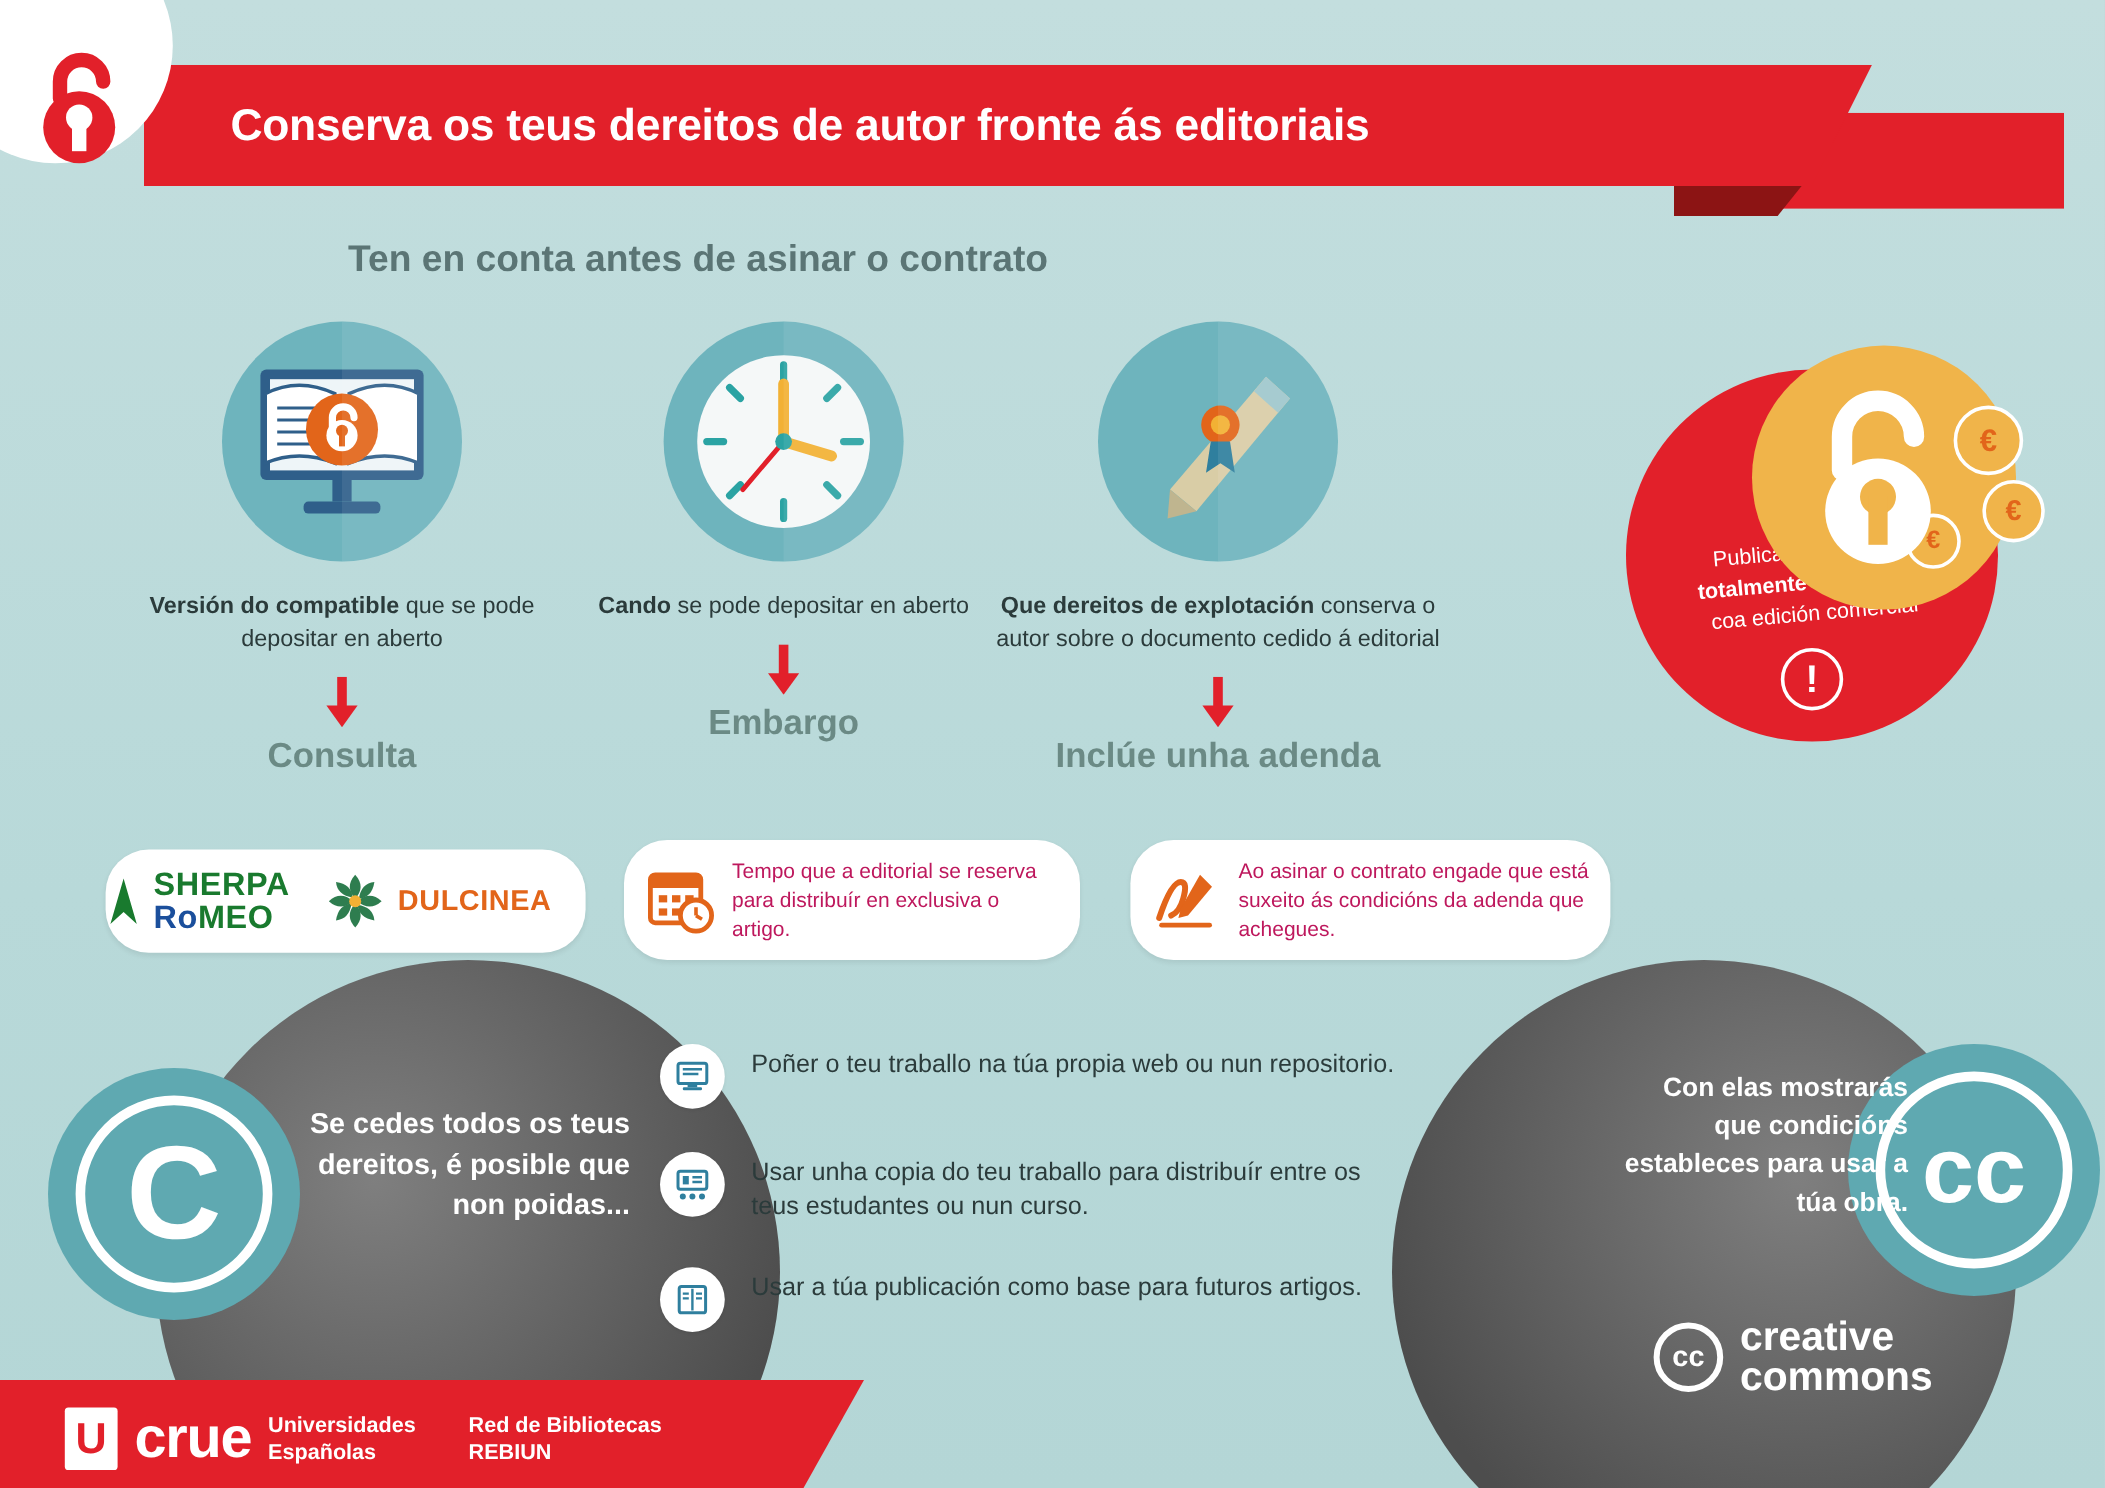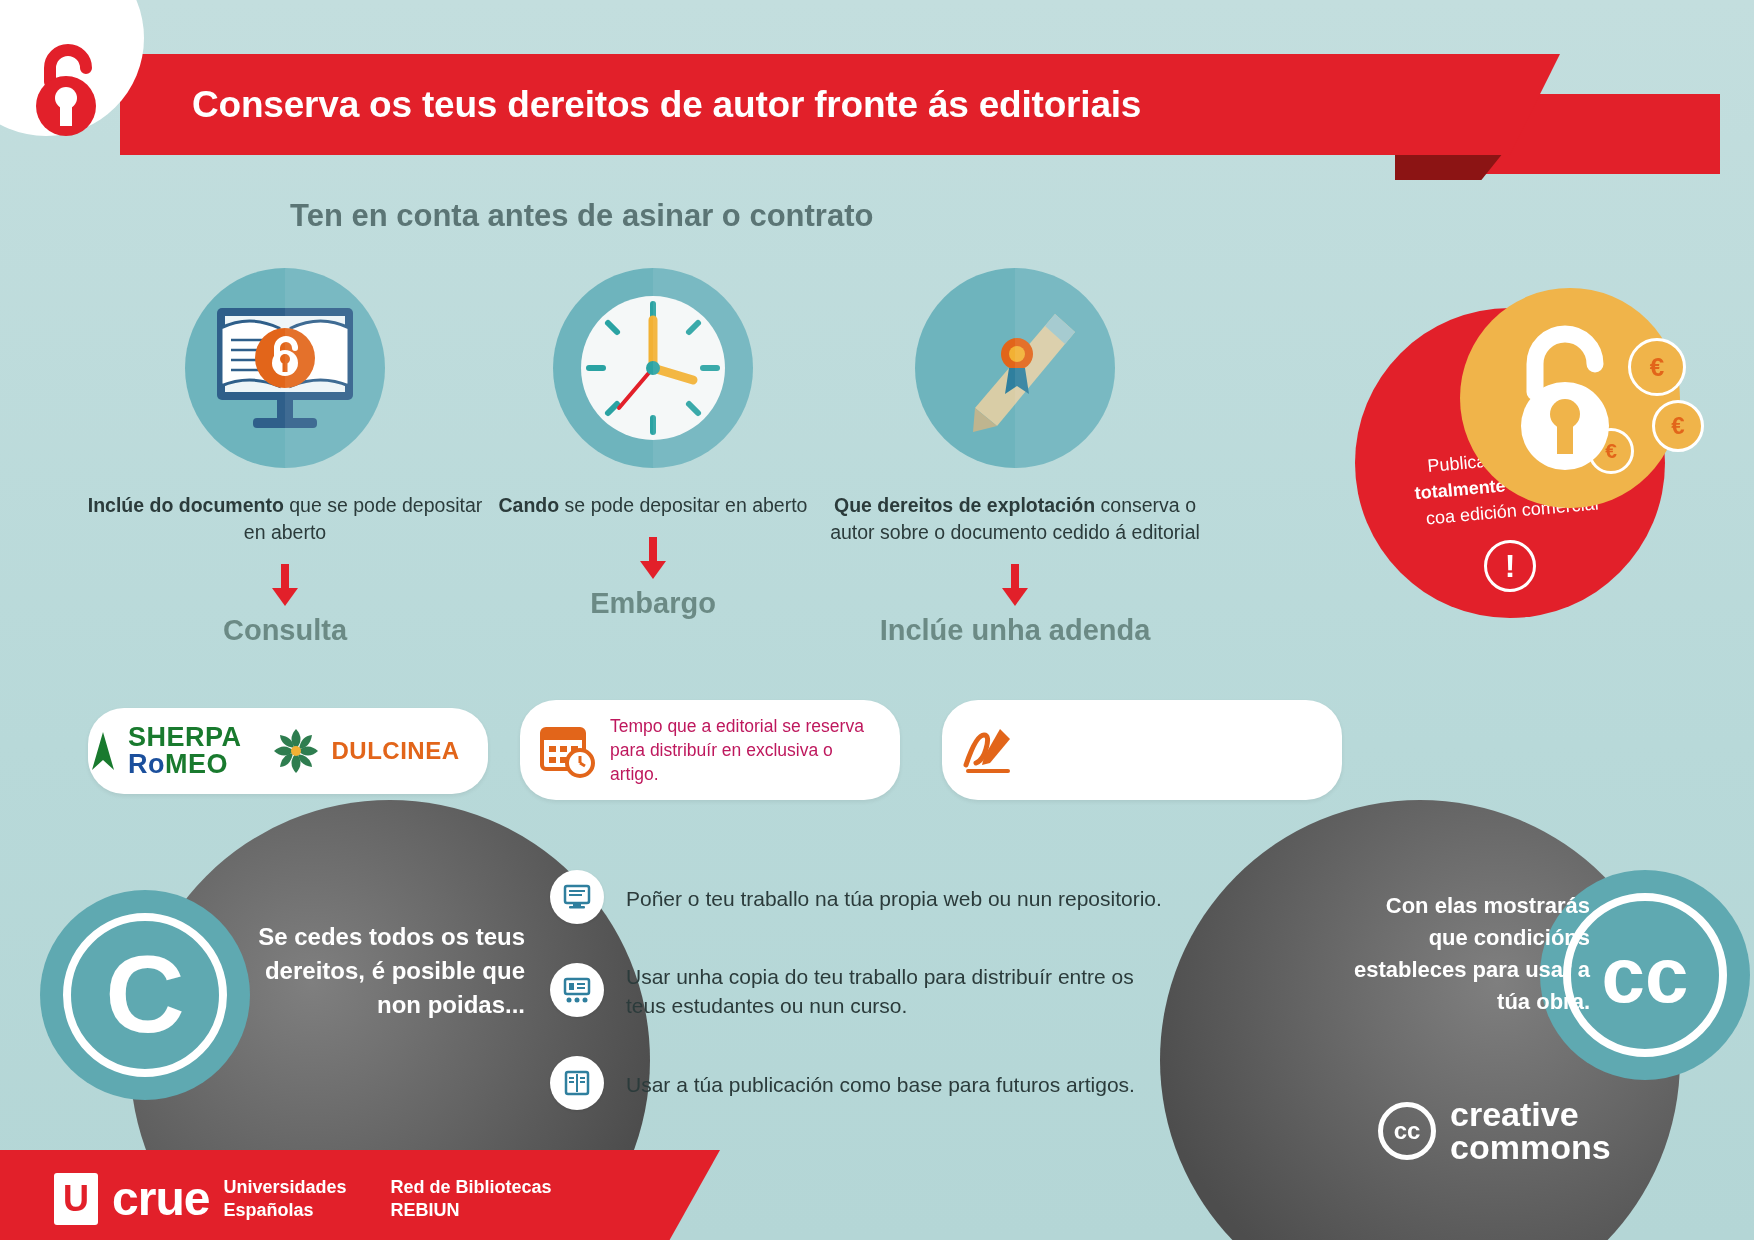--- a/index.html
+++ b/index.html
@@ -167,21 +167,21 @@
     text-align: right; color: #fff; font-size: 24px; font-weight: bold;
     line-height: 34px; z-index: 4;
   }
   .right-claim {
     position: absolute; left: 1350px; top: 890px; width: 240px;
     text-align: right; color: #fff; font-size: 22px; font-weight: bold;
     line-height: 32px; z-index: 4;
   }
 
   .bullets { position: absolute; left: 550px; top: 870px; width: 620px; z-index: 4; }
-  .bullet { display: flex; align-items: center; gap: 22px; margin-bottom: 36px; }
+  .bullet { display: flex; align-items: flex-start; gap: 22px; margin-bottom: 36px; }
   .bullet-icon {
     width: 54px; height: 54px; border-radius: 50%; background: #fff;
     flex: 0 0 54px; display: flex; align-items: center; justify-content: center;
     box-shadow: 0 1px 3px rgba(0,0,0,0.08);
   }
   .bullet-text { font-size: 21px; line-height: 29px; color: #2b3b3b; padding-top: 2px; }
 
   .cc-logo { position: absolute; left: 1378px; top: 1098px; z-index: 5; display: flex; align-items: center; gap: 14px; }
   .cc-logo .mark {
     width: 58px; height: 58px; border-radius: 50%; border: 5px solid #fff;
@@ -244,21 +244,21 @@
             <line x1="46" y1="102" x2="84" y2="102"></line>
         </g>
         <circle cx="100" cy="90" r="30" fill="#e2651a"></circle>
         <path d="M92 88 V80 a9 9 0 0 1 18 0" fill="none" stroke="#fff" stroke-width="6" stroke-linecap="round"></path>
         <circle cx="100" cy="95" r="13" fill="#fff"></circle>
         <circle cx="100" cy="91" r="5" fill="#e2651a"></circle>
         <rect x="97.5" y="91" width="5" height="13" fill="#e2651a"></rect>
       </svg>
     </div>
     <div class="cap">
-      <b>Inclúe do documento</b><span> que se pode depositar en aberto</span>
+      <b>Versión do compatible</b><span> que se pode depositar en aberto</span>
     </div>
     <svg class="arrow-down" viewBox="0 0 30 42">
       <rect x="11" y="0" width="8" height="26" fill="#e2202a"></rect>
       <path d="M2 24 L15 42 L28 24 Z" fill="#e2202a"></path>
     </svg>
     <div class="step-title">Consulta</div>
   </div>
 
   <div class="col col-2">
     <div class="icon-circle">
@@ -354,20 +354,21 @@
     </svg>
     <div class="pill-text">Tempo que a editorial se reserva para distribuír en exclusiva o artigo.</div>
   </div>
 
   <div class="pill pill-3">
     <svg width="58" height="58" viewBox="0 0 58 58" style="flex:0 0 58px;">
       <path d="M6 44 q10 -30 18 -30 q6 0 2 14 q-3 11 -10 14" fill="none" stroke="#e2651a" stroke-width="5" stroke-linecap="round"></path>
       <path d="M40 8 L50 18 L30 42 L22 44 L24 36 Z" fill="#e2651a"></path>
       <line x1="8" y1="50" x2="48" y2="50" stroke="#e2651a" stroke-width="4" stroke-linecap="round"></line>
     </svg>
+    <div class="pill-text">Ao asinar o contrato engade que está suxeito ás condicións da adenda que achegues.</div>
   </div>
 
   <div class="red-circle">
     <div class="rtext">
       <span>Publicar en aberto é</span><br>
       <b>totalmente compatible</b><br>
       <span>coa edición comercial</span>
     </div>
     <div class="excl">!</div>
   </div>

